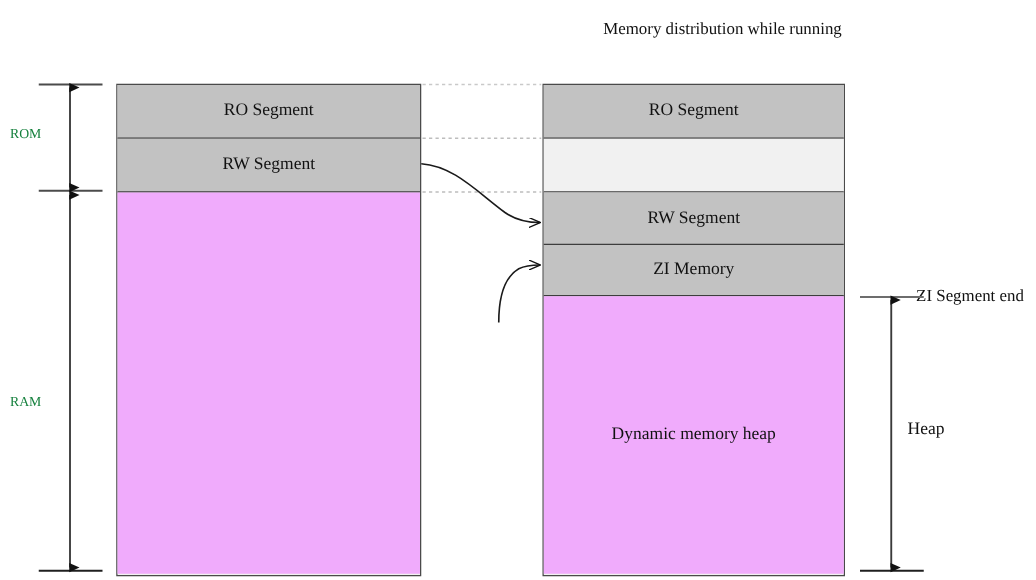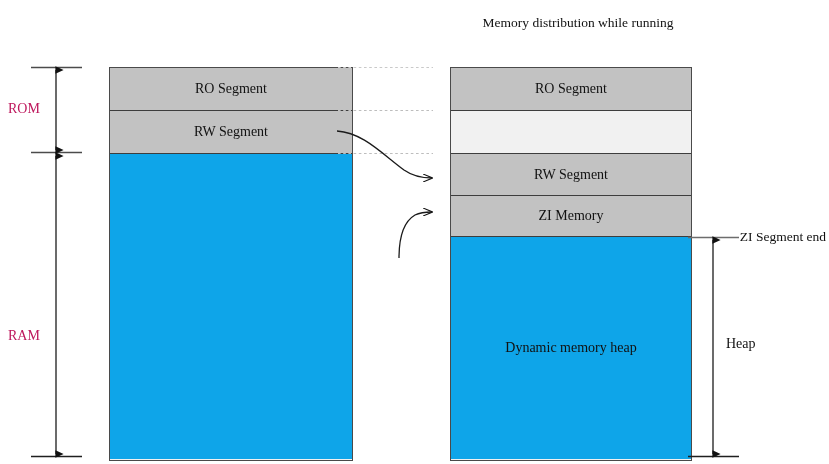--- a/index.html
+++ b/index.html
@@ -28,21 +28,20 @@
   }
   #title-left  { left: 118px; top: 5px;  width: 220px; }
   #title-right { left: 473px; top: 14px; width: 210px; }
 
   
   .mem-box {
     position: absolute;
     box-sizing: border-box;
     border: 1.6px solid #4a4a4a;
     background: #f1f1f1;
-    margin-left: 16px;
   }
   #box-left  { left: 93px;  top: 67px; width: 244px; height: 394px; }
   #box-right { left: 434px; top: 67px; width: 242px; height: 394px; }
 
   .seg {
     position: absolute;
     box-sizing: border-box;
     left: 0;
     width: 100%;
     display: flex;
@@ -53,58 +52,58 @@
   }
   .seg-filled {
     background: #c2c2c2;
     border-bottom: 1.6px solid #3d3d3d;
   }
   .seg-empty {
     background: #f1f1f1;
     border-bottom: 1.6px solid #3d3d3d;
   }
   .seg-plain {
-    background: #0ea5e9;
+    background: #f0abfc;
   }
 
   
   #l-ro { top: 0px;  height: 43px; }
   #l-rw { top: 43px; height: 43px; }
   #l-free { top: 86px; height: 305px; }
 
   
   #r-ro   { top: 0px;   height: 43px; }
   #r-gap  { top: 43px;  height: 43px; }
   #r-rw   { top: 86px;  height: 42px; }
   #r-zi   { top: 128px; height: 41px; }
   #r-heap { top: 169px; height: 222px; }
   .ruler-label {
     position: absolute;
-    font-size: 14px;
-    color: #be185d;
+    font-size: 11px;
+    color: #15803d;
     text-align: right;
     white-space: nowrap;
   }
 
   
   #overlay {
     position: absolute;
     left: 0; top: 0;
     width: 829px;
     height: 464px;
     pointer-events: none;
   }
 
   
   #label-zi-end {
     position: absolute;
     left: 726px;
     top: 228px;
     width: 100px;
-    text-align: right;
+    text-align: center;
     font-size: 13.5px;
     line-height: 18px;
     color: #111111;
     white-space: pre-line;
   }
   #label-heap {
     position: absolute;
     left: 726px;
     top: 336px;
     width: 60px;
@@ -131,21 +130,21 @@
   <div class="mem-box" id="box-right">
     <div class="seg seg-filled" id="r-ro">RO Segment</div>
     <div class="seg seg-empty" id="r-gap"></div>
     <div class="seg seg-filled" id="r-rw">RW Segment</div>
     <div class="seg seg-filled" id="r-zi">ZI Memory</div>
     <div class="seg seg-plain" id="r-heap">Dynamic memory heap</div>
   </div>
 
   <div class="ruler-label" id="label-rom" style="left:8px; top:101px;">ROM</div>
 
-  <div class="ruler-label" id="label-ram" style="left:8px; top:328px;">RAM</div>
+  <div class="ruler-label" id="label-ram" style="left:8px; top:316px;">RAM</div>
 
   <div id="label-zi-end">ZI Segment end</div>
 
   <div id="label-heap">Heap</div>
 
   <svg id="overlay" viewBox="0 0 829 464">
     <defs>
       <marker id="ah-up" markerWidth="9" markerHeight="9" refX="4.5" refY="7.6" orient="auto" markerUnits="userSpaceOnUse">
         <path d="M4.5 0 L8.2 8.2 L0.8 8.2 Z" fill="#111111"></path>
       </marker>

